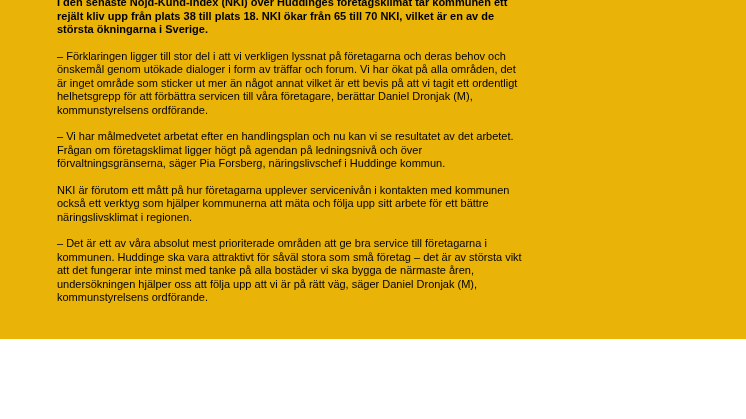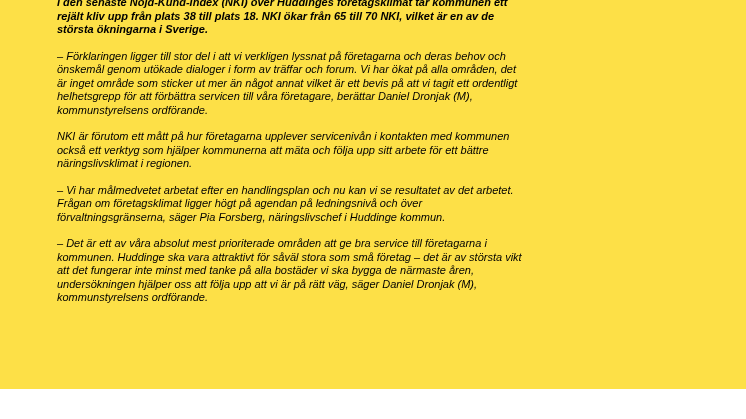--- a/index.html
+++ b/index.html
@@ -10,23 +10,22 @@
   body {
     width: 746px;
     height: 419px;
     overflow: hidden;
     font-family: "Liberation Sans", "DejaVu Sans", sans-serif;
     color: #000000;
   }
   .page {
     position: relative;
     width: 746px;
-    height: 389px;
-    background: #fde047;
-    font-style: italic;
+    height: 339px;
+    background: #eab308;
   }
   .text-column {
     position: absolute;
     left: 57px;
     top: -4px;
     width: 470px;
   }
   .lead {
     font-size: 11px;
     line-height: 13.5px;
@@ -40,17 +39,17 @@
     margin: 11px 0 13px 0;
   }
 </style>
 </head>
 <body>
 
 <div class="page">
   <div class="text-column">
     <p class="lead">I den senaste Nöjd-Kund-Index (NKI) över Huddinges företagsklimat tar kommunen ett rejält kliv upp från plats 38 till plats 18. NKI ökar från 65 till 70 NKI, vilket är en av de största ökningarna i Sverige.</p>
     <p class="para">– Förklaringen ligger till stor del i att vi verkligen lyssnat på företagarna och deras behov och önskemål genom utökade dialoger i form av träffar och forum. Vi har ökat på alla områden, det är inget område som sticker ut mer än något annat vilket är ett bevis på att vi tagit ett ordentligt helhetsgrepp för att förbättra servicen till våra företagare, berättar Daniel Dronjak (M), kommunstyrelsens ordförande.</p>
+    <p class="para">– Vi har målmedvetet arbetat efter en handlingsplan och nu kan vi se resultatet av det arbetet. Frågan om företagsklimat ligger högt på agendan på ledningsnivå och över förvaltningsgränserna, säger Pia Forsberg, näringslivschef i Huddinge kommun.</p>
     <p class="para">NKI är förutom ett mått på hur företagarna upplever servicenivån i kontakten med kommunen också ett verktyg som hjälper kommunerna att mäta och följa upp sitt arbete för ett bättre näringslivsklimat i regionen.</p>
-    <p class="para">– Vi har målmedvetet arbetat efter en handlingsplan och nu kan vi se resultatet av det arbetet. Frågan om företagsklimat ligger högt på agendan på ledningsnivå och över förvaltningsgränserna, säger Pia Forsberg, näringslivschef i Huddinge kommun.</p>
     <p class="para">– Det är ett av våra absolut mest prioriterade områden att ge bra service till företagarna i kommunen. Huddinge ska vara attraktivt för såväl stora som små företag – det är av största vikt att det fungerar inte minst med tanke på alla bostäder vi ska bygga de närmaste åren, undersökningen hjälper oss att följa upp att vi är på rätt väg, säger Daniel Dronjak (M), kommunstyrelsens ordförande.</p>
   </div>
 </div>
 
 </body></html>

